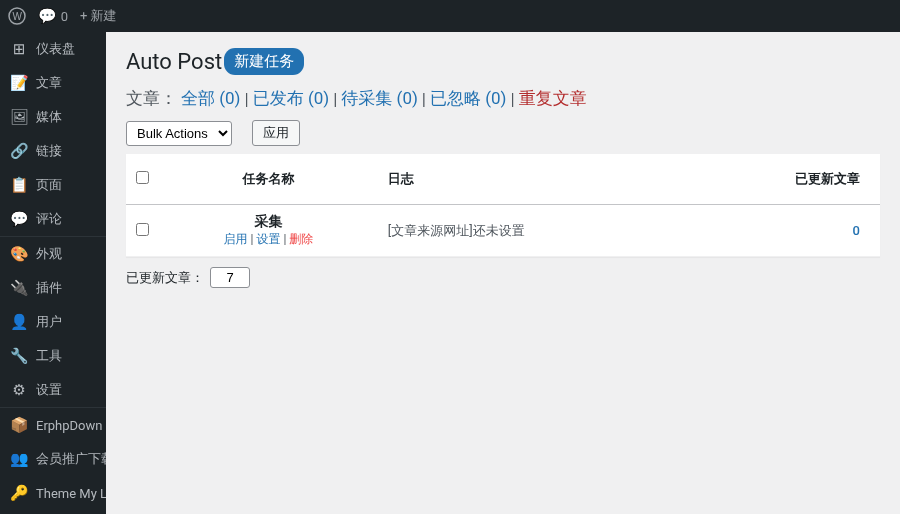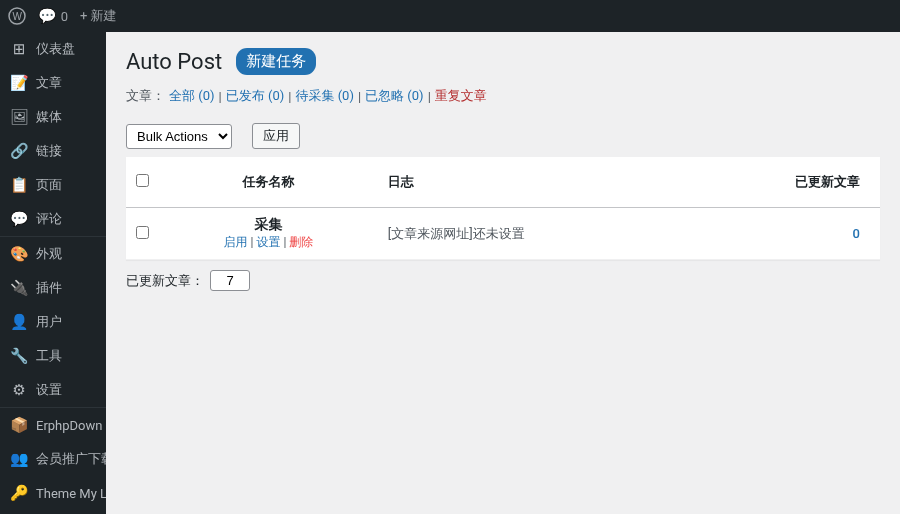--- a/index.html
+++ b/index.html
@@ -78,21 +78,21 @@
       flex: 1;
       overflow-y: auto;
       padding: 16px 20px;
       background: #f0f0f1;
     }
 
     
     .page-title-bar {
       display: flex;
       align-items: center;
-      gap: 14px;
+      gap: 2px;
       margin-bottom: 12px;
     }
     .page-title {
       font-size: 22px;
       font-weight: 400;
       color: #1d2327;
     }
     .btn-new-task {
       background: #2271b1;
       color: #fff;
@@ -101,22 +101,22 @@
       border-radius: 11px;
       cursor: pointer;
       font-size: 15px;
     }
 
     
     .filter-links {
       display: flex;
       align-items: center;
       gap: 4px;
-      margin-bottom: 18px;
-      font-size: 13px;
+      margin-bottom: 10px;
+      font-size: 17px;
       color: #50575e;
     }
     .filter-links a {
       color: #2271b1;
       text-decoration: none;
       cursor: pointer;
     }
     .filter-links .sep { color: #50575e; }
     .filter-links .highlight { color: #b32d2e; cursor: pointer; }
 

